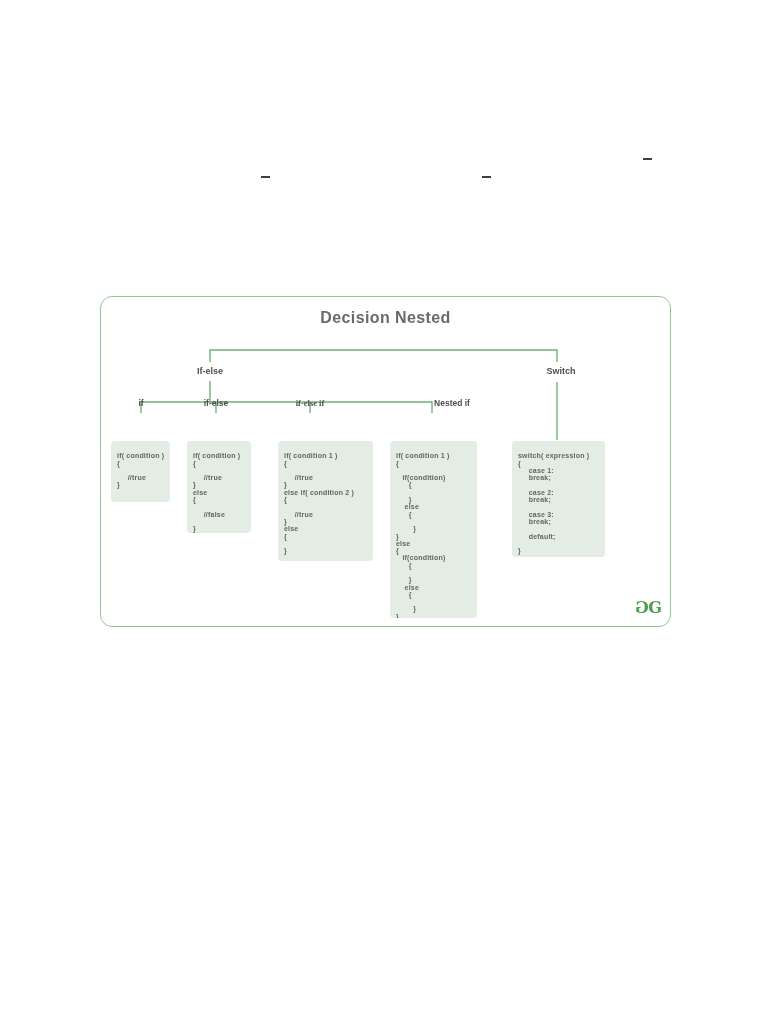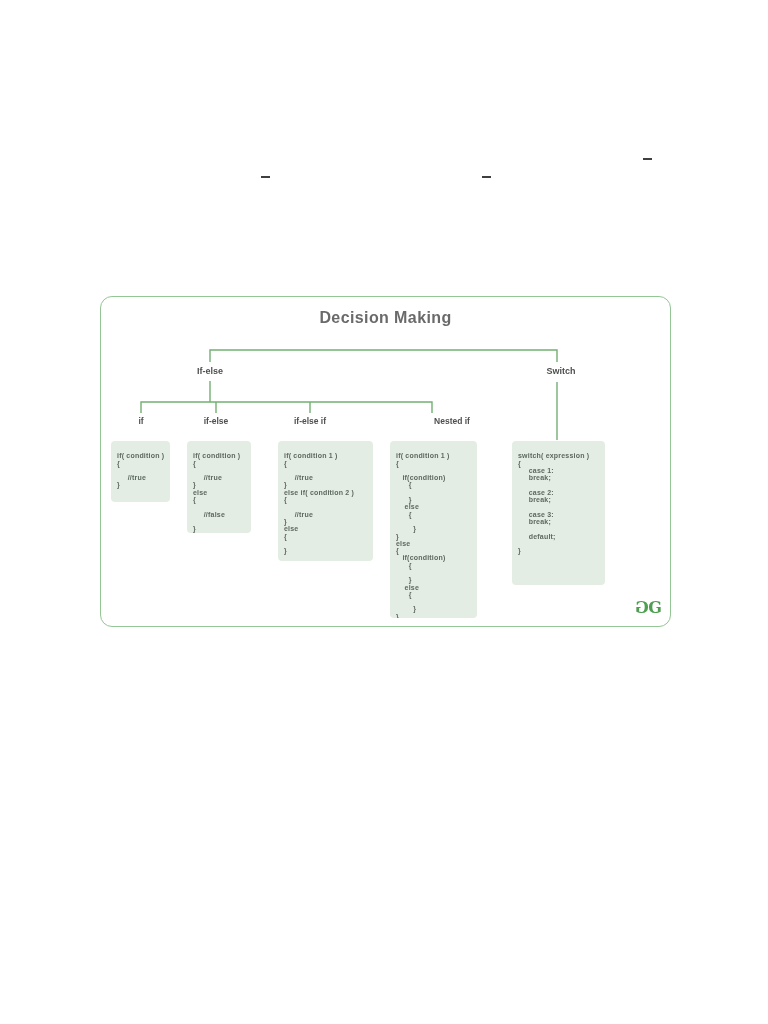--- a/index.html
+++ b/index.html
@@ -28,64 +28,64 @@
   }
 
   .connectors { position:absolute; left:0; top:0; width:568px; height:328px; }
   .connectors path { stroke:var(--line-green, #72b072); stroke-width:1.4; fill:none; }
 
   .node-label {
     position:absolute; transform:translateX(-50%);
     font-weight:bold; color:var(--label-text, #4f4f4f); white-space:nowrap;
   }
   .lvl1 { top:69px; font-size:9px; }
-  .lvl2 { top:119px; font-size:8.5px;text-align:right; }
+  .lvl2 { top:101px; font-size:8.5px;text-align:right; }
   .pos-ifelse  { left:109px; }
   .pos-switch  { left:460px; }
   .pos-leaf1 { left:40px; }
   .pos-leaf2 { left:115px; }
-  .pos-leaf3 { left:209px; }
+  .pos-leaf3 { left:209px;font-family:Liberation Serif, serif; }
   .pos-leaf4 { left:331px;padding-left:40px; }
 
   .code-block {
     position:absolute; background:var(--block-bg, #e4ede3);
     border-radius:4px; overflow:hidden;
   }
   .code-block pre {
     font-family:"Liberation Sans", sans-serif;
     font-weight:bold; font-size:14px; line-height:14.6px; letter-spacing:0.4px;
     color:var(--code-text, #5d685e);
     transform:scale(0.5); transform-origin:0 0; width:200%;
     margin:11px 0 0 6px; white-space:pre;
   }
   .b1 { left:10px;  top:144px; width:59px; height:61px; }
   .b2 { left:86px;  top:144px; width:64px; height:92px; }
   .b3 { left:177px; top:144px; width:95px; height:120px; }
   .b4 { left:289px; top:144px; width:87px; height:177px; }
-  .b5 { left:411px; top:144px; width:93px; height:144px; }
+  .b5 { left:411px; top:144px; width:93px; height:116px; }
 
   .logo {
     position:absolute; right:9px; bottom:10px;
     font-family:"DejaVu Serif", serif; font-weight:bold; font-size:16px;
     color:var(--logo-green, #4f9e52); letter-spacing:-1px; line-height:1;
   }
   .g-flip { display:inline-block; transform:scaleX(-1); }
 </style>
 </head>
 <body>
 
 <div class="page">
 
   <div class="stray stray-1"></div>
   <div class="stray stray-2"></div>
   <div class="stray stray-3"></div>
 
   <div class="panel">
 
-    <div class="title">Decision Making</div>
+    <div class="title">Decision Nested</div>
 
     <svg class="connectors" viewBox="0 0 568 328" xmlns="http://www.w3.org/2000/svg">
       <path d="M109,65 V53 H456 V65"></path>
       <path d="M109,84 V105"></path>
       <path d="M40,116 V105 H331 V116"></path>
       <path d="M115,105 V116"></path>
       <path d="M209,105 V116"></path>
       <path d="M456,85 V143"></path>
     </svg>
 

